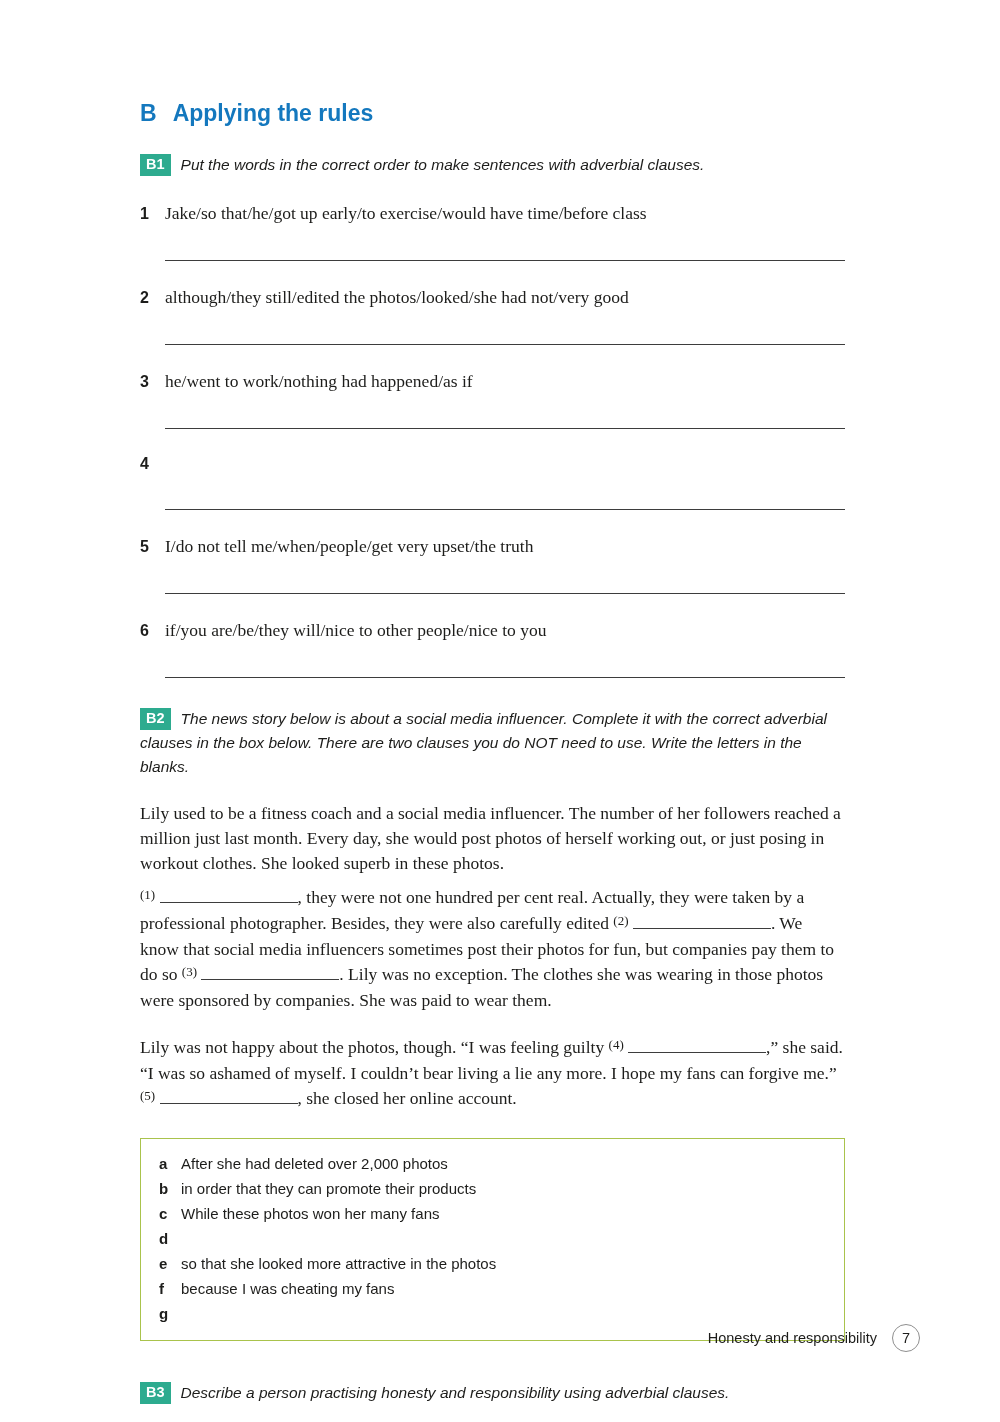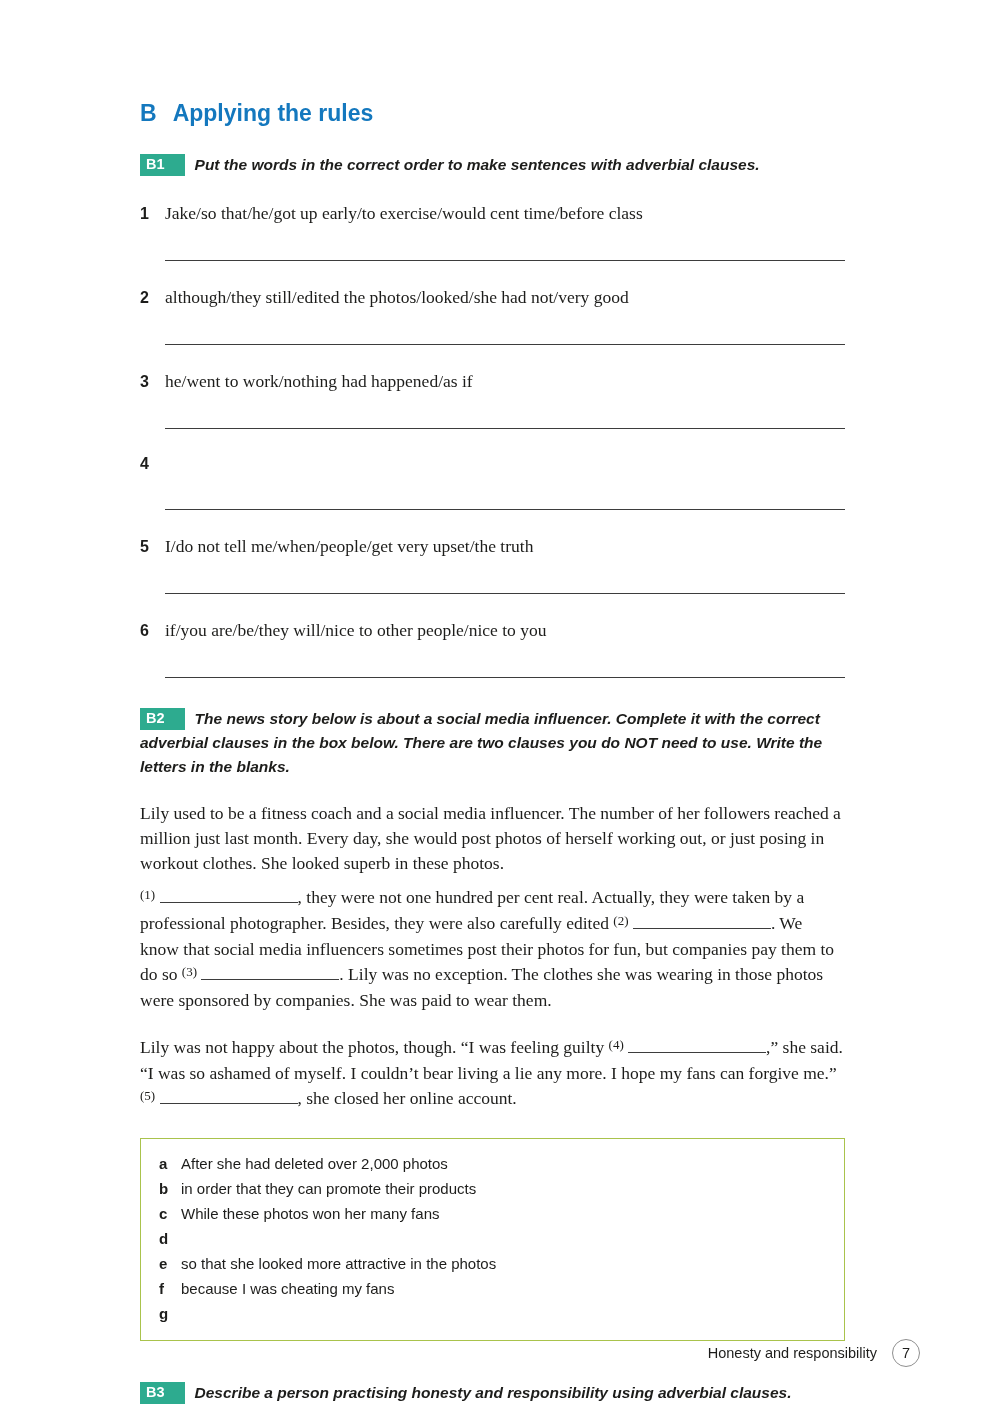--- a/index.html
+++ b/index.html
@@ -38,28 +38,27 @@
   }
   .badge {
     display: inline-block;
     background: #2dab8f;
     color: #ffffff;
     font-family: "Liberation Sans", sans-serif;
     font-weight: bold;
     font-style: normal;
     font-size: 14.5px;
     line-height: 19px;
-    padding: 1px 20px 2px 6px;
+    padding: 1px 6px 2px 6px;
     margin-right: 10px;
     vertical-align: 1px;
   }
   .instruction {
     font-style: italic;
     color: #1d1d1b;
-    font-weight: bold;
   }
 
   
   .q-list { margin-top: 26px; }
   .q-row { margin-bottom: 26px; }
   .q-line { display: flex; align-items: baseline; }
   .q-num {
     font-family: "Liberation Sans", sans-serif;
     font-weight: bold;
     font-size: 16px;
@@ -109,21 +108,21 @@
     flex: 0 0 22px;
   }
 
   
   .b3-section { margin-top: 40px; }
 
   
   .footer {
     position: absolute;
     right: 80px;
-    bottom: 55px;
+    bottom: 70px;
     display: flex;
     align-items: center;
     font-family: "Liberation Sans", sans-serif;
     font-size: 14.5px;
     color: #1d1d1b;
   }
   .page-circle {
     display: inline-flex;
     align-items: center;
     justify-content: center;
@@ -146,21 +145,21 @@
       <span class="sec-title">Applying the rules</span>
     </div>
 
     <div class="b1-section">
       <div class="ex-head"><span class="badge">B1</span><span class="instruction">Put the words in the correct order to make sentences with adverbial clauses.</span></div>
 
       <div class="q-list">
         <div class="q-row">
           <div class="q-line">
               <span class="q-num">1</span>
-              <span class="q-text">Jake/so that/he/got up early/to exercise/would cent time/before class</span>
+              <span class="q-text">Jake/so that/he/got up early/to exercise/would have time/before class</span>
             </div>
           <div class="answer-line"></div>
         </div>
         <div class="q-row">
           <div class="q-line">
               <span class="q-num">2</span>
               <span class="q-text">although/they still/edited the photos/looked/she had not/very good</span>
             </div>
           <div class="answer-line"></div>
         </div>

